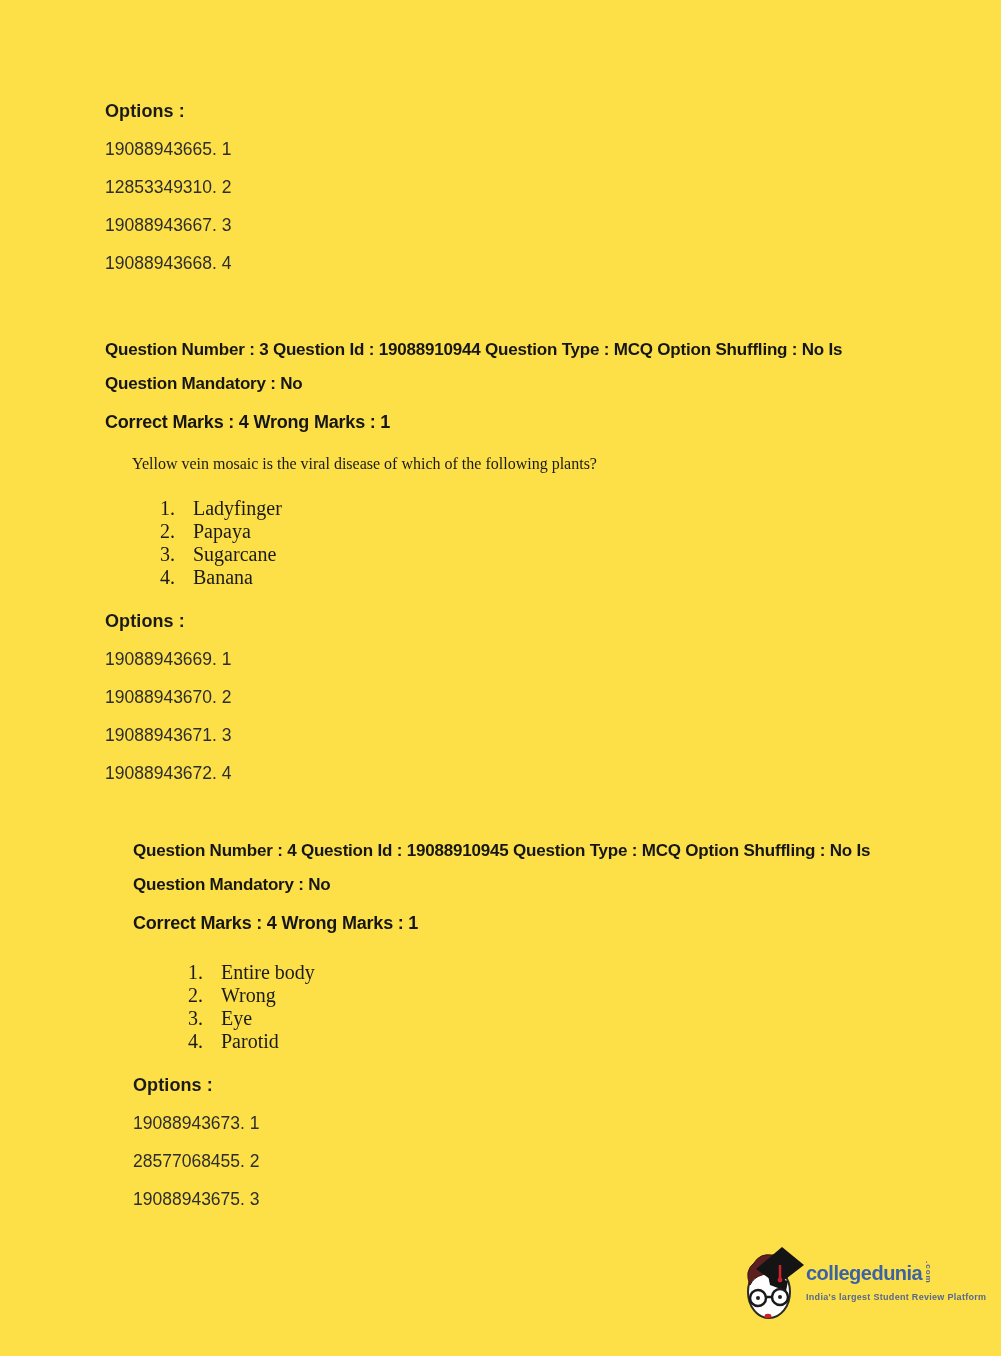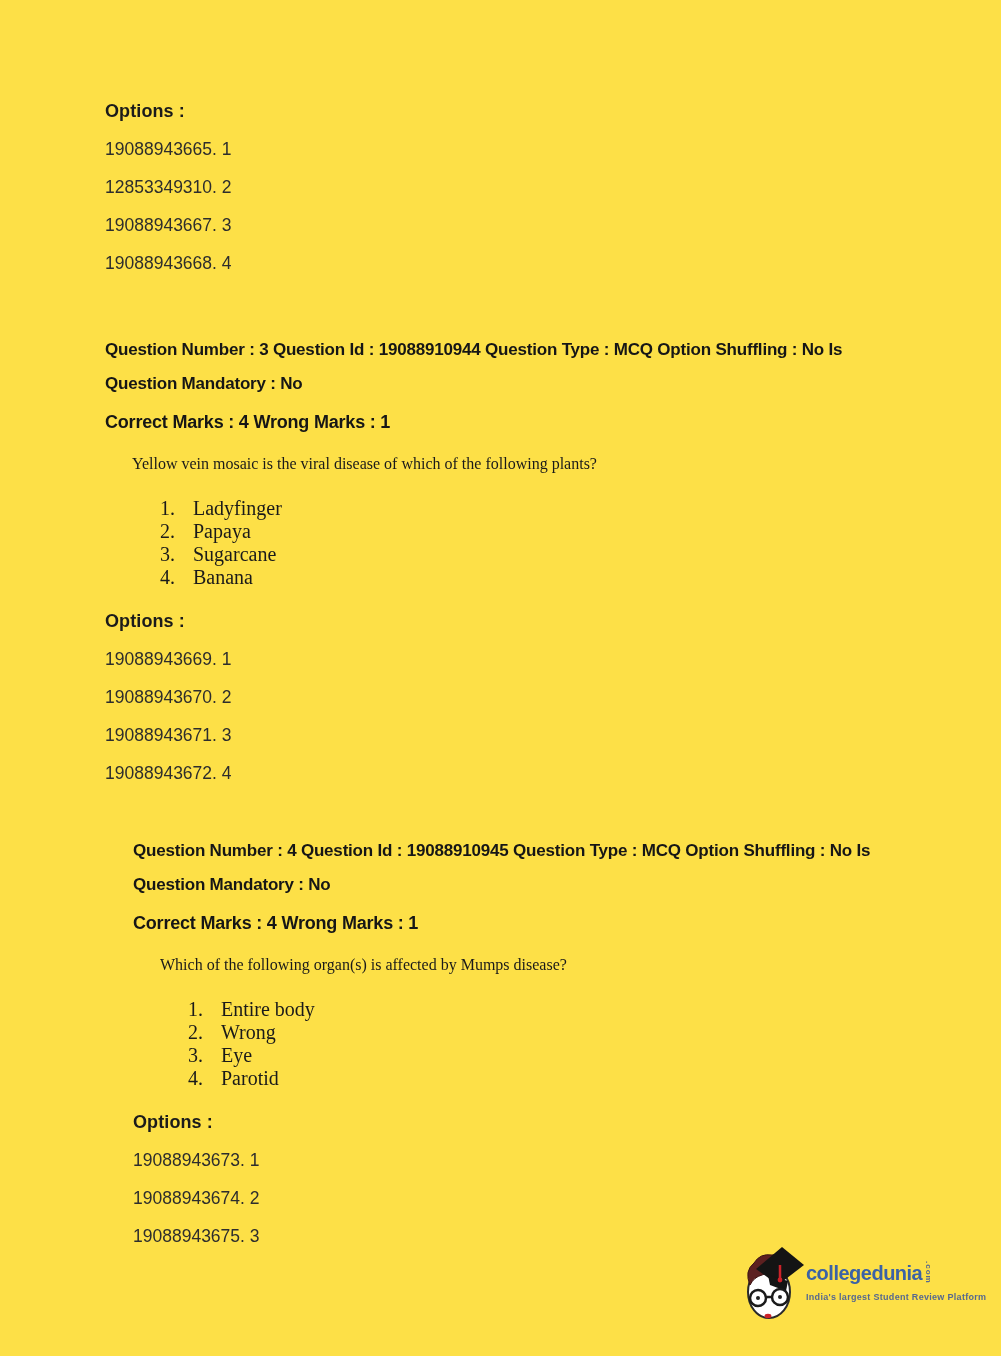--- a/index.html
+++ b/index.html
@@ -142,31 +142,30 @@
       <div class="option-row">19088943670. 2</div>
       <div class="option-row">19088943671. 3</div>
       <div class="option-row">19088943672. 4</div>
     </div>
   </section>
 
   <section class="abs q-block" style="left:105px; top:834px;margin-left:28px;">
     <div class="q-header-line">Question Number : 4 Question Id : 19088910945 Question Type : MCQ Option Shuffling : No Is</div>
     <div class="q-header-line">Question Mandatory : No</div>
     <div class="q-marks">Correct Marks : 4 Wrong Marks : 1</div>
-    <div class="q-question">Which of the following organ(s) is affected by Mumps disease?</div>
     <div class="q-choices">
       <div class="choice"><span class="choice-num">1.</span><span>Entire body</span></div>
       <div class="choice"><span class="choice-num">2.</span><span>Wrong</span></div>
       <div class="choice"><span class="choice-num">3.</span><span>Eye</span></div>
       <div class="choice"><span class="choice-num">4.</span><span>Parotid</span></div>
     </div>
     <div class="q-options">
       <div class="options-label">Options :</div>
       <div class="option-row">19088943673. 1</div>
-      <div class="option-row">19088943674. 2</div>
+      <div class="option-row">28577068455. 2</div>
       <div class="option-row">19088943675. 3</div>
     </div>
   </section>
 
   <footer class="abs logo">
     <svg class="mascot" viewBox="0 0 62 80" aria-hidden="true">
 
       <ellipse cx="27" cy="47" rx="21" ry="26" fill="#ffffff" stroke="#2a2a2a" stroke-width="2"></ellipse>
 
       <path d="M8 40 Q2 26 12 18 Q18 8 30 10 Q40 8 44 16 L40 34 Q30 24 20 30 Q12 32 8 40 Z" fill="#5c2020" stroke="#3a1212" stroke-width="1"></path>

